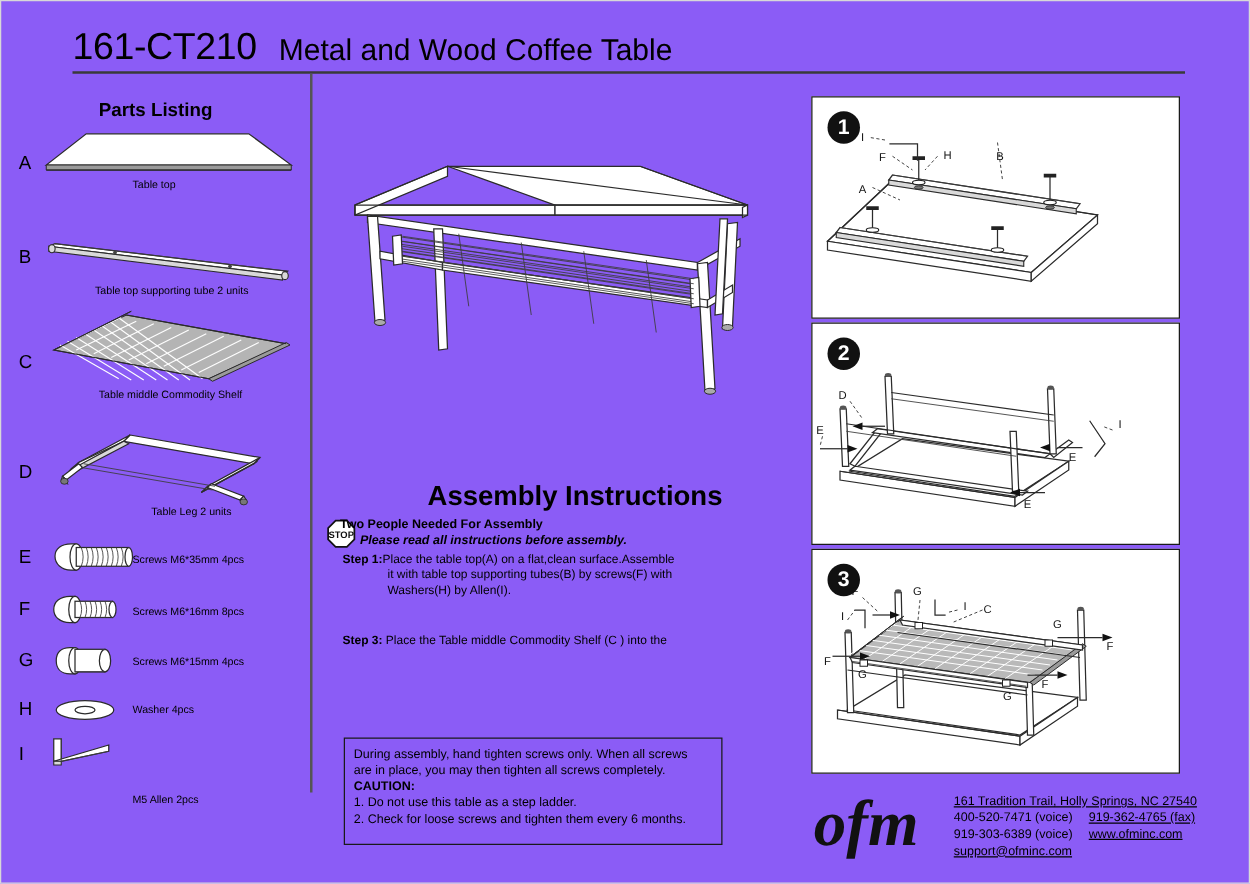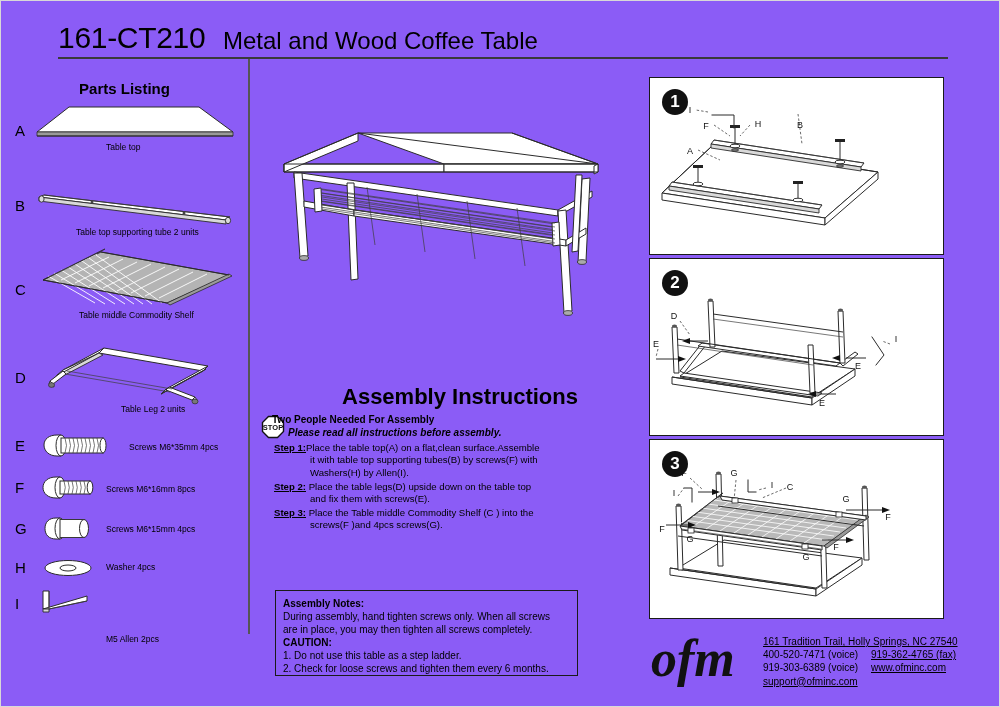--- a/index.html
+++ b/index.html
@@ -127,21 +127,20 @@
   }
   .step-block {
     position: absolute;
     left: 24px;
     width: 330px;
     font-size: 9.6px;
     line-height: 12.4px;
   }
   .step-label {
     font-weight: bold;
-    text-decoration: underline;
   }
   .step-cont {
     display: block;
     padding-left: 36px;
   }
 
   
   #notes-box {
     position: absolute;
     left: 274px; top: 589px;
@@ -335,21 +334,21 @@
             <path d="M34 7 q3 7.5 0 15"></path>
               <path d="M38 7 q3 7.5 0 15"></path>
             <path d="M42 7 q3 7.5 0 15"></path>
               <path d="M46 7 q3 7.5 0 15"></path>
             <path d="M50 7 q3 7.5 0 15"></path>
               <path d="M54 7 q3 7.5 0 15"></path>
             <path d="M58 7 q3 7.5 0 15"></path>
           </g>
         </svg>
       </div>
-      <div class="part-caption" style="left:105px;top:13px;padding-left:23px;">Screws M6*35mm  4pcs</div>
+      <div class="part-caption" style="left:105px;top:13px;">Screws M6*35mm  4pcs</div>
     </div>
 
     <div class="part-row" style="top:412px;height:38px;">
       <div class="part-letter" style="top:8px;">F</div>
       <div class="part-art" style="left:38px;top:3px;">
         <svg width="66" height="28" viewBox="0 0 66 28">
           <path class="fillw" d="M17 3 C9 3 4 7.5 4 13.5 C4 19.5 9 24 17 24 L21 24 L21 3 Z"></path>
           <ellipse class="fillw" cx="21" cy="13.5" rx="5" ry="10.5"></ellipse>
           <rect class="fillw" x="21" y="7" width="30" height="13"></rect>
           <ellipse class="fillw" cx="51" cy="13.5" rx="2.8" ry="6.5"></ellipse>
@@ -481,33 +480,27 @@
     </div>
     <div id="warn-line1">Two People Needed For Assembly</div>
     <div id="warn-line2">Please read all instructions before assembly.</div>
 
     <div class="step-block" style="top:383px;">
       <span class="step-label">Step 1:</span><span>Place the table top(A) on a flat,clean surface.Assemble</span>
       <span class="step-cont">it with table top supporting tubes(B) by screws(F) with</span>
       <span class="step-cont">Washers(H) by Allen(I).</span>
     </div>
 
-    <div class="step-block" style="top:422px;">
-      <span class="step-label">Step 2:</span><span> Place the table legs(D) upside down on the table top</span>
-      <span class="step-cont">and fix them with screws(E).</span>
-    </div>
 
     <div class="step-block" style="top:448px;">
       <span class="step-label">Step 3:</span><span> Place the  Table middle Commodity Shelf (C ) into the</span>
-      <span class="step-cont">screws(F )and 4pcs screws(G).</span>
     </div>
   </div>
 
   <div id="notes-box">
-    <div class="notes-head">Assembly Notes:</div>
     <div class="notes-line">During assembly, hand tighten screws only. When all screws</div>
     <div class="notes-line">are in place, you may then tighten all screws completely.</div>
     <div class="notes-head">CAUTION:</div>
     <div class="notes-line">1. Do not use this table as a step ladder.</div>
     <div class="notes-line">2. Check for loose screws and tighten them every 6 months.</div>
   </div>
 
   <div class="step-panel" id="panel-1">
     <div class="panel-badge">1</div>
     <div class="panel-art">

